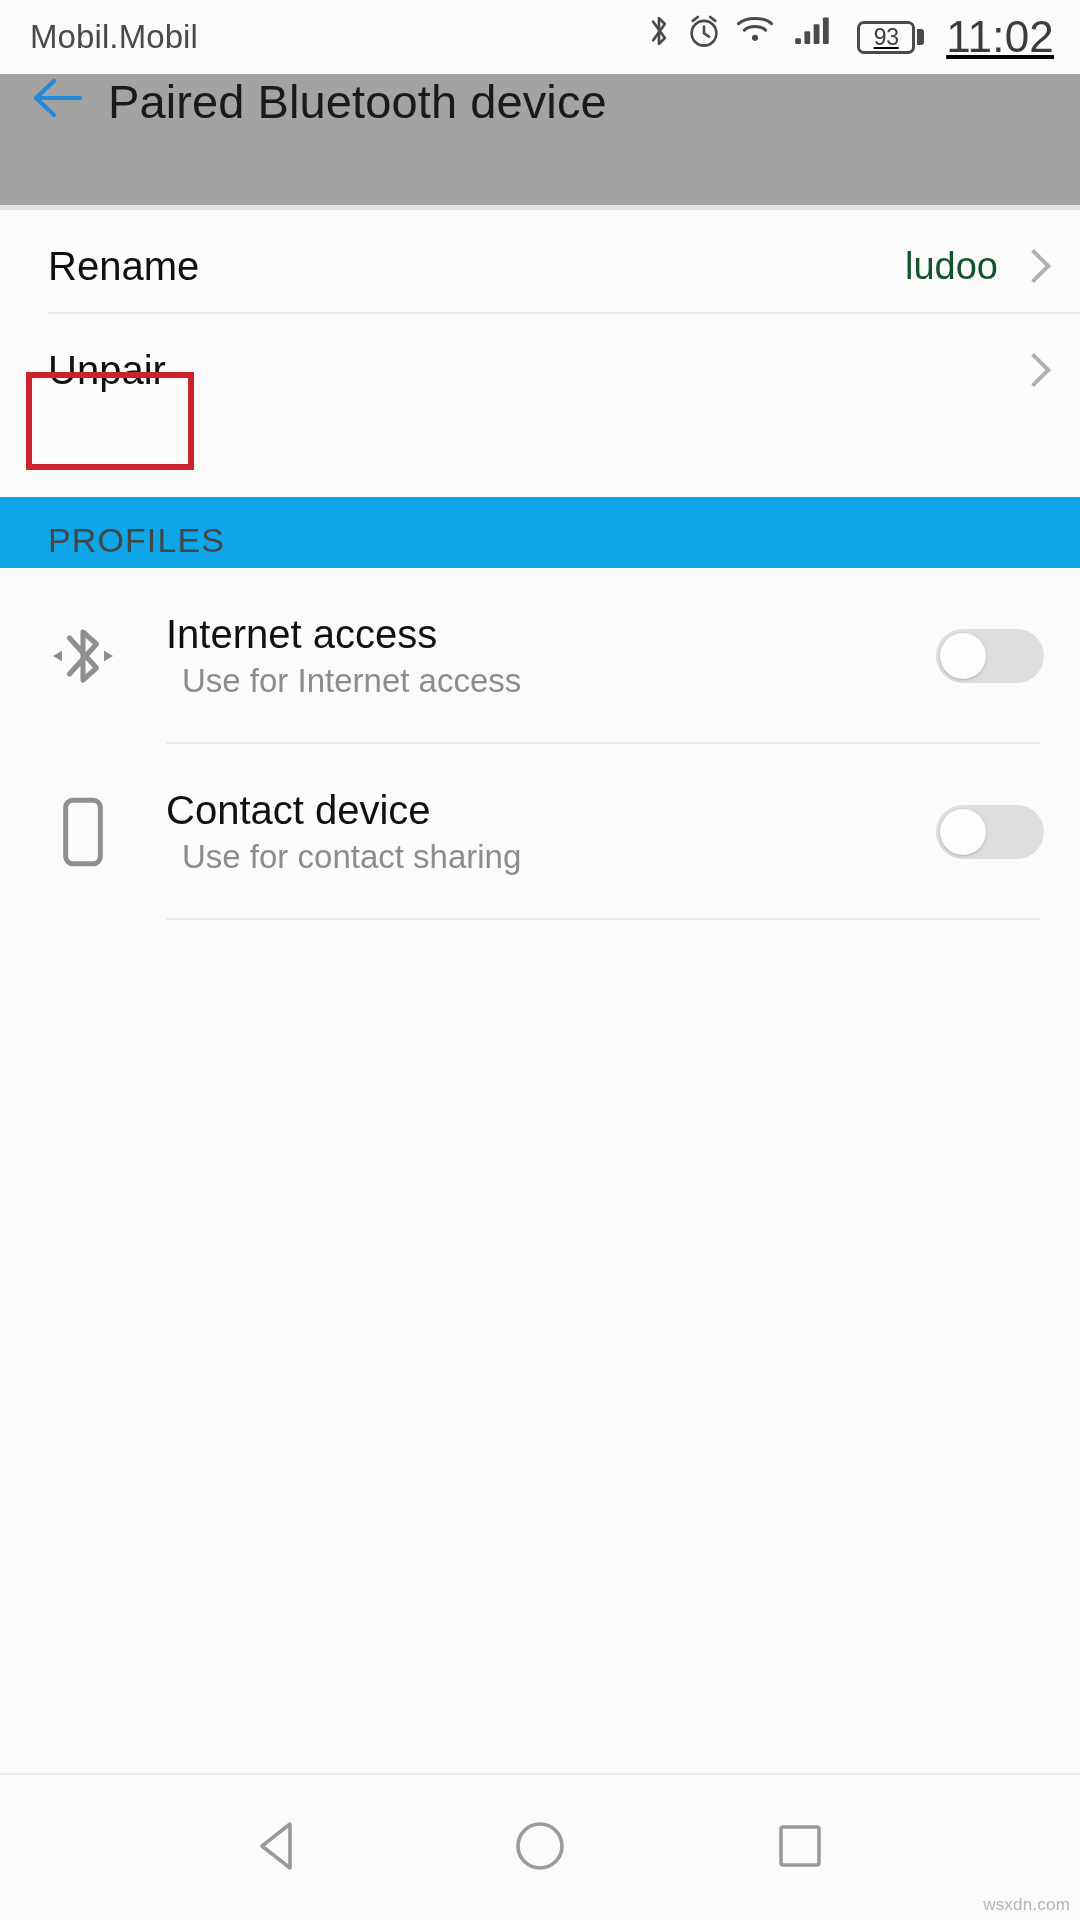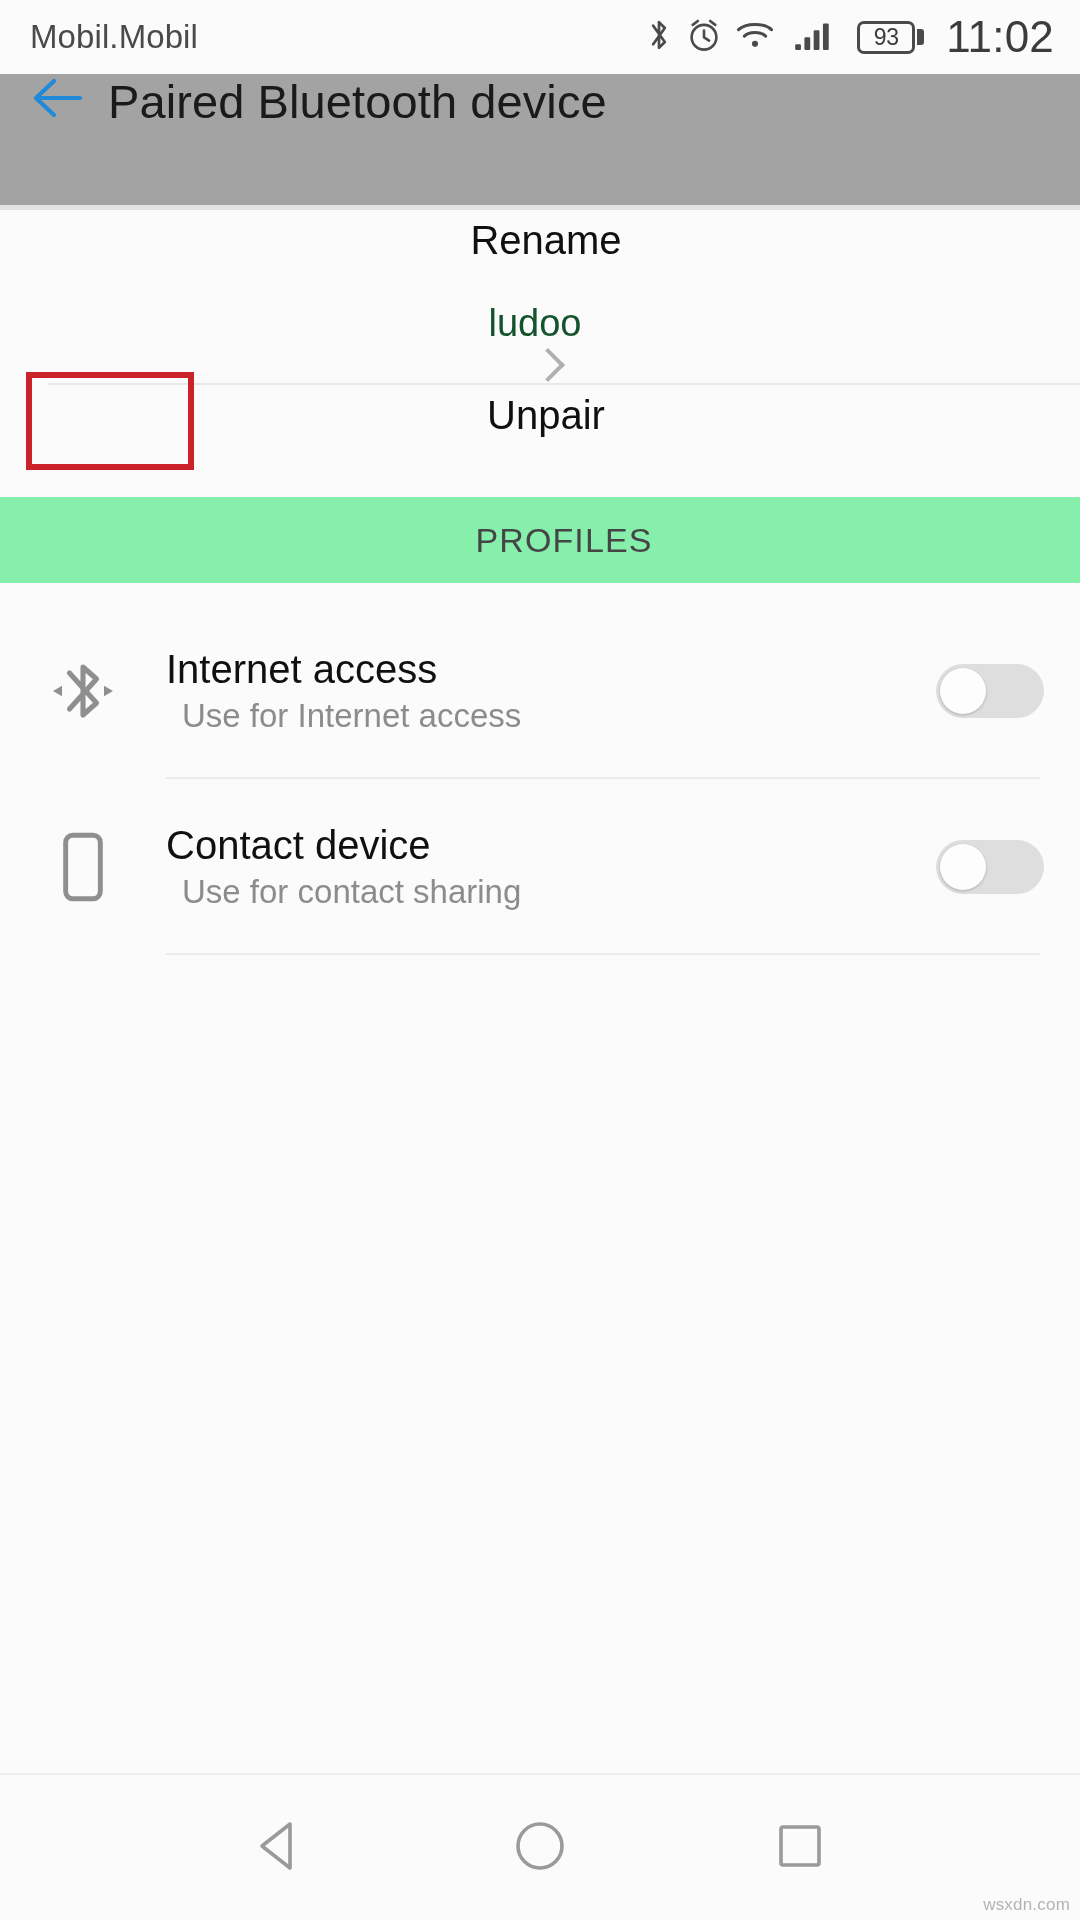--- a/index.html
+++ b/index.html
@@ -12,21 +12,21 @@
   }
   #screen { position:relative; width:1080px; height:1920px; background:#fbfbfb; }
 
   
   .statusbar {
     position:absolute; top:0; left:0; width:1080px; height:74px;
     display:flex; align-items:center; justify-content:space-between;
     padding:0 26px 0 30px; background:#fbfbfb;
   }
   .carrier { font-size:33px; color:#4a4a4a; letter-spacing:0.1px; }
-  .status-right { display:flex; align-items:center; gap:13px; }
+  .status-right { display:flex; gap:13px;text-decoration:underline; }
   .sb-icon { display:block; }
   .battery-wrap { display:flex; align-items:center; }
   .battery-body {
     width:58px; height:33px; border:3px solid #4a4a4a; border-radius:7px;
     display:flex; align-items:center; justify-content:center;
   }
   .battery-text { font-size:23px; color:#3c3c3c; line-height:1; letter-spacing:-0.3px; }
   .battery-cap { width:7px; height:16px; background:#4a4a4a; border-radius:0 3px 3px 0; margin-left:2px; }
   .clock { font-size:44px; color:#3c3c3c; margin-left:9px; letter-spacing:0.2px; }
 
@@ -38,21 +38,21 @@
   .back-btn { width:108px; display:flex; align-items:center; justify-content:center; padding-left:8px; }
   .page-title { font-size:47px; color:#1a1a1a; letter-spacing:0.1px; }
   .header-divider {
     position:absolute; top:205px; left:0; width:1080px; height:5px; background:#e3e3e3;
   }
 
   
   .list-area { position:absolute; top:210px; left:0; width:1080px; background:#fbfbfb; }
   .row {
     position:relative; display:flex; align-items:center;
-    height:175px; padding:8px 36px 0 48px; background:#fbfbfb;flex-direction:column;
+    height:104px; padding:8px 36px 0 48px; background:#fbfbfb;
   }
   .row-label { font-size:40px; color:#101010; }
   .row-spacer { flex:1; }
   .row-value { font-size:38px; color:#14532d; margin-right:22px; }
   .chev { width:24px; height:40px; position:relative; }
   .chev::before {
     content:""; position:absolute; left:2px; top:8px;
     width:20px; height:20px; border-right:4px solid #b0b0b0; border-top:4px solid #b0b0b0;
     transform:rotate(45deg);
   }
@@ -62,26 +62,26 @@
 
   
   .annot-box {
     position:absolute; left:26px; top:372px; width:168px; height:98px;
     border:6px solid #cc2229; background:transparent; pointer-events:none;
   }
 
   
   .section-header {
     position:absolute; top:497px; left:0; width:1080px; height:86px;
-    display:flex; align-items:center; padding-left:48px; background:#86efac;justify-content:center;
+    display:flex; align-items:center; padding-left:48px; background:#0ea5e9;
   }
   .section-title { font-size:34px; color:#454545; letter-spacing:1.1px; }
 
   
-  .profiles { position:absolute; top:603px; left:0; width:1080px; background:#fbfbfb; }
+  .profiles { position:absolute; top:568px; left:0; width:1080px; background:#fbfbfb; }
   .prow {
     position:relative; display:flex; align-items:center; height:176px;
     padding:0 36px 0 0; background:#fbfbfb;
   }
   .prow-icon { width:166px; display:flex; align-items:center; justify-content:center; }
   .prow-text { flex:1; display:flex; flex-direction:column; justify-content:center; gap:9px; }
   .prow-title { font-size:40px; color:#101010; line-height:1.05; }
   .prow-sub { font-size:33px; color:#8c8c8c; line-height:1.05;margin-left:16px; }
   .prow-divider { position:absolute; left:166px; right:40px; bottom:0; height:2px; background:#ececec; }
 

